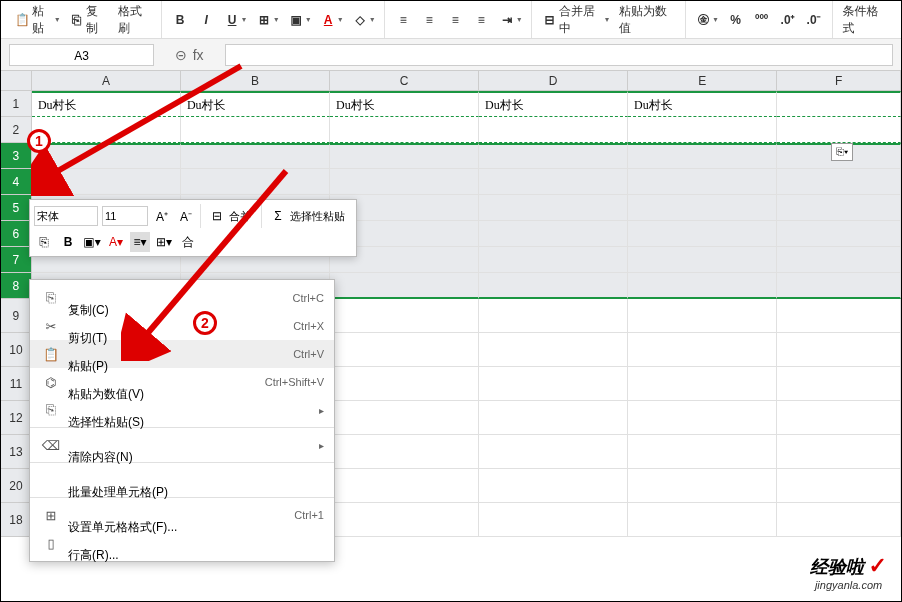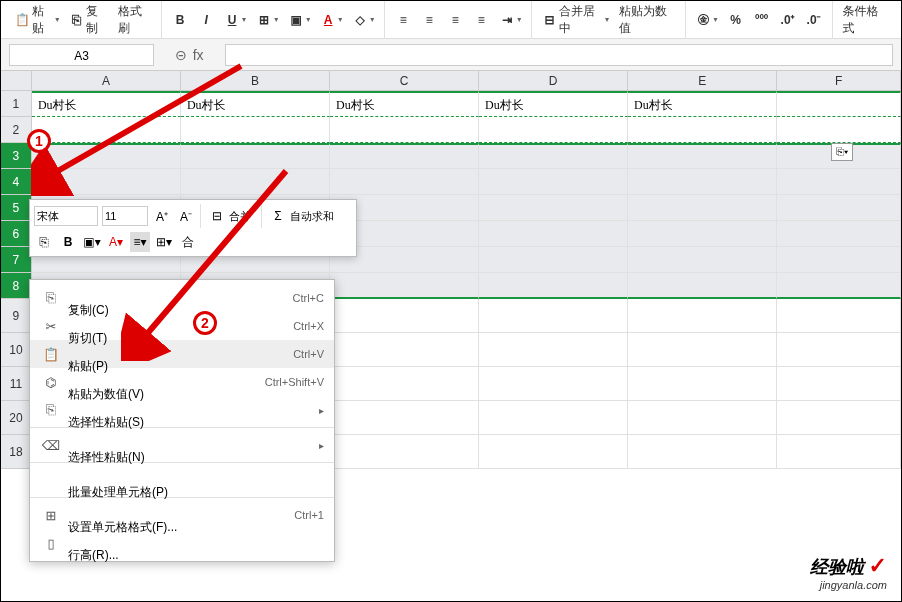--- a/index.html
+++ b/index.html
@@ -58,21 +58,21 @@
 .ctx-arrow { color:#666; font-size:10px; padding-left:8px; }
 .ctx-sep { height:1px; background:#e0e0e0; margin:3px 0; }
 
 
 .badge { position:absolute; width:24px; height:24px; border:3px solid #d00; border-radius:50%; background:#fff; color:#d00; font-weight:bold; font-size:14px; display:flex; align-items:center; justify-content:center; z-index:30; }
 .arrow-svg { position:absolute; z-index:25; pointer-events:none; }
 .paste-ico { position:absolute; right:48px; top:142px; width:22px; height:18px; border:1px solid #999; background:#fff; font-size:10px; display:flex; align-items:center; justify-content:center; z-index:15; }
 .watermark { position:absolute; right:14px; bottom:10px; text-align:right; z-index:40; }
 .watermark .t1 { font-style:italic; font-weight:bold; font-size:18px; color:#000; }
 .watermark .chk { color:#d00; font-size:22px; font-weight:bold; }
-.watermark .t2 { font-style:italic; font-size:11px; color:#333; }
+.watermark .t2 { font-style:italic; font-size:11px; color:#333;text-align:center; }
 </style>
 </head>
 <body>
 
 <div class="toolbar">
   <div class="tb-group">
     <div class="tb-btn">
         <span class="tb-icon">📋</span>
         <span>粘贴</span>
         <span class="tb-drop">▾</span>
@@ -279,20 +279,38 @@
     <div class="row tall">
       <div class="row-h">11</div>
       <div class="cell"></div>
         <div class="cell"></div>
         <div class="cell"></div>
         <div class="cell"></div>
         <div class="cell"></div>
         <div class="cell last"></div>
     </div>
     <div class="row tall">
+      <div class="row-h">12</div>
+      <div class="cell"></div>
+        <div class="cell"></div>
+        <div class="cell"></div>
+        <div class="cell"></div>
+        <div class="cell"></div>
+        <div class="cell last"></div>
+    </div>
+    <div class="row tall">
+      <div class="row-h">13</div>
+      <div class="cell"></div>
+        <div class="cell"></div>
+        <div class="cell"></div>
+        <div class="cell"></div>
+        <div class="cell"></div>
+        <div class="cell last"></div>
+    </div>
+    <div class="row tall">
       <div class="row-h">20</div>
       <div class="cell"></div>
         <div class="cell"></div>
         <div class="cell"></div>
         <div class="cell"></div>
         <div class="cell"></div>
         <div class="cell last"></div>
     </div>
     <div class="row tall">
       <div class="row-h">18</div>
@@ -313,21 +331,21 @@
     <input class="mini-sel font" value="宋体" style="">
     <input class="mini-sel size" value="11" style="">
     <div class="mini-btn">A⁺</div>
     <div class="mini-btn">A⁻</div>
     <div class="mini-grp">
       <div class="mini-btn">⊟</div>
       <div class="mini-lbl">合并</div>
     </div>
     <div class="mini-grp">
       <div class="mini-btn">Σ</div>
-      <div class="mini-lbl">自动求和</div>
+      <div class="mini-lbl">选择性粘贴</div>
     </div>
   </div>
   <div class="mini-r2">
     <div class="mini-btn">⎘</div>
     <div class="mini-btn" style="font-weight:bold">B</div>
     <div class="mini-btn">▣▾</div>
     <div class="mini-btn" style="color:#d00">A▾</div>
     <div class="mini-btn" style="background:#ddd">≡▾</div>
     <div class="mini-btn">⊞▾</div>
     <div class="mini-btn">合</div>
@@ -356,21 +374,21 @@
       <span class="ctx-key">Ctrl+Shift+V</span>
     </div>
   <div class="ctx-item">
       <span class="ctx-ico">⎘</span>
       <span class="ctx-txt">选择性粘贴(S)</span>
       <span class="ctx-arrow">▸</span>
     </div>
   <div class="ctx-sep"></div>
   <div class="ctx-item">
       <span class="ctx-ico">⌫</span>
-      <span class="ctx-txt">选择性粘贴(N)</span>
+      <span class="ctx-txt">清除内容(N)</span>
       <span class="ctx-arrow">▸</span>
     </div>
   <div class="ctx-sep"></div>
   <div class="ctx-item">
       <span class="ctx-ico"></span>
       <span class="ctx-txt">批量处理单元格(P)</span>
     </div>
   <div class="ctx-sep"></div>
   <div class="ctx-item">
       <span class="ctx-ico">⊞</span>

